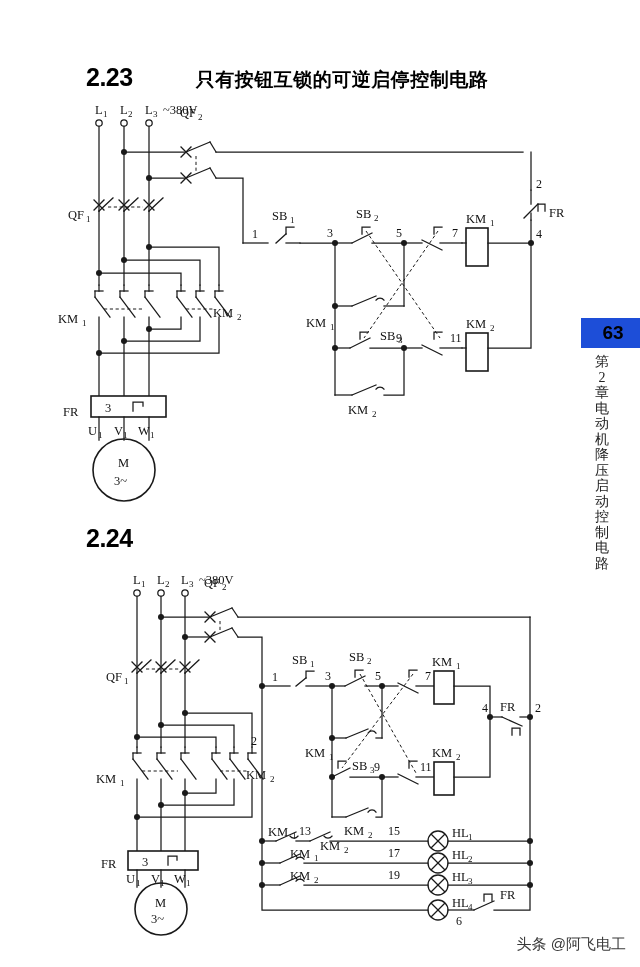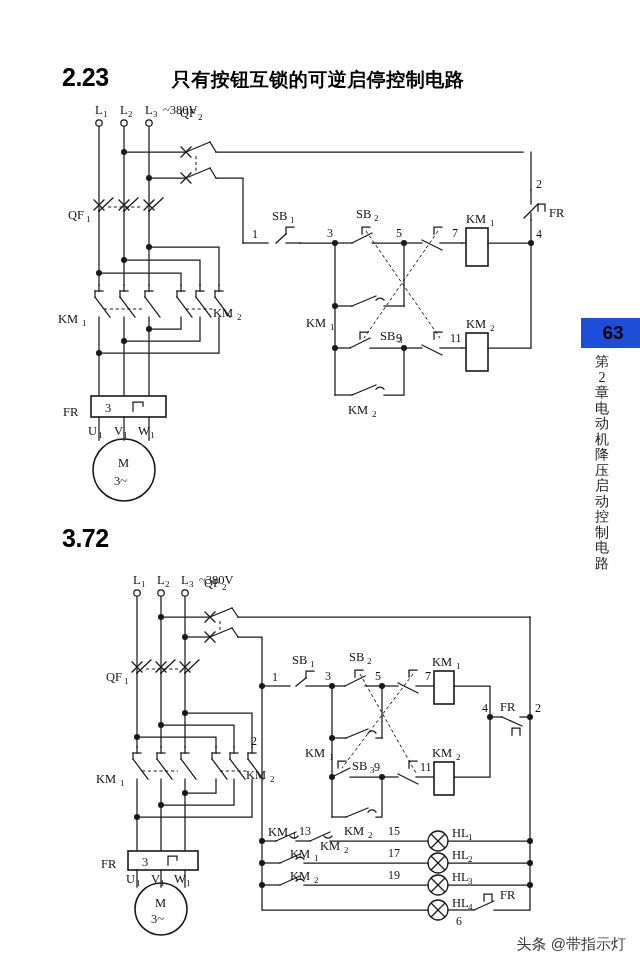--- a/index.html
+++ b/index.html
@@ -7,21 +7,21 @@
     width:640px;height:967px;background:#ffffff;
     font-family:"Liberation Serif", serif;
     color:#111;position:relative;overflow:hidden;
   }
   .page{position:absolute;inset:0;}
 
   
   .heading{position:absolute;display:flex;align-items:baseline;gap:18px;white-space:nowrap;}
   .heading .num{
     font-family:"Liberation Sans", sans-serif;
-    font-weight:bold;font-size:25px;letter-spacing:-0.5px;color:#000;
+    font-weight:bold;font-size:25px;letter-spacing:-0.5px;color:#000;margin-left:24px;
   }
   .heading .txt{
     font-family:"Liberation Sans", sans-serif;
     font-weight:bold;font-size:19px;color:#000;letter-spacing:0.5px;margin-left:45px;
   }
   #h223{left:62px;top:63px;}
   #h224{left:62px;top:524px;}
 
   
   .pagetab{
@@ -293,21 +293,21 @@
     <path class="ln" d="M376,294 A5,5 0 0,1 384,294"></path>
     <path class="ln" d="M384,300 L404,300 L404,253"></path>
     <text class="t" x="348" y="319">KM</text>
     <text class="tsm" x="372" y="322">2</text>
 
     <path class="dash" d="M366,136 L440,243"></path>
     <path class="dash" d="M438,136 L364,243"></path>
   </svg>
 
   <div class="heading" id="h224">
-    <span class="num">3.72</span>
+    <span class="num">2.24</span>
   </div>
 
   <svg id="d224" width="640" height="380" style="top:565px;">
 
     <text class="t" x="133" y="19">L</text>
     <text class="tsm" x="141" y="22">1</text>
     <text class="t" x="157" y="19">L</text>
     <text class="tsm" x="165" y="22">2</text>
     <text class="t" x="181" y="19">L</text>
     <text class="tsm" x="189" y="22">3</text>
@@ -613,15 +613,15 @@
       <div>降</div>
       <div>压</div>
       <div>启</div>
       <div>动</div>
       <div>控</div>
       <div>制</div>
       <div>电</div>
       <div>路</div>
     </div>
 
-  <div class="footer">头条 @带指示灯</div>
+  <div class="footer">头条 @阿飞电工</div>
 
 </div>
 
 </body></html>

